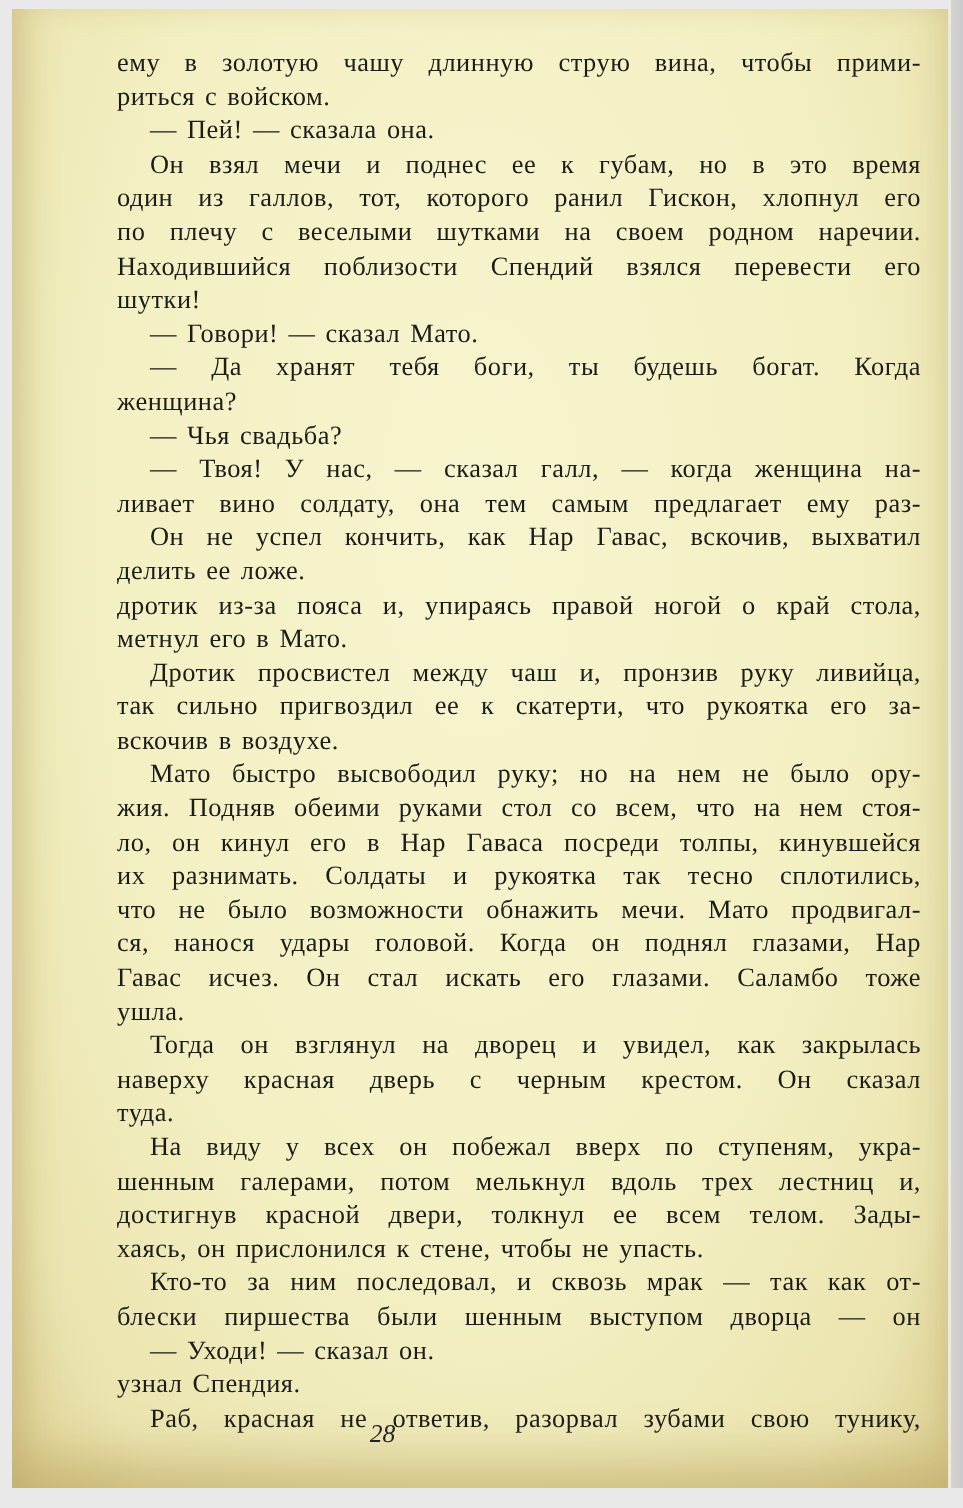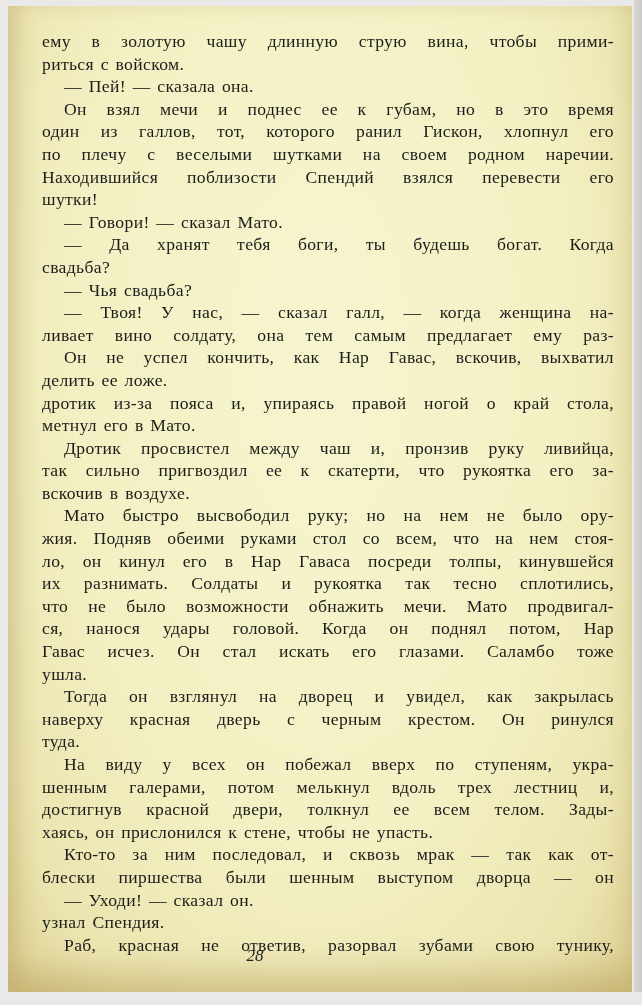--- a/index.html
+++ b/index.html
@@ -19,21 +19,21 @@
   }
   .text {
     position: absolute; left: 42px; top: 30px; width: 572px;
     color: #1c1c1a;
     font-family: "Liberation Serif", serif;
     font-size: 17.6px;
     line-height: 22.6px;
     letter-spacing: 0.35px;
     word-spacing: 2px;
   }
-  .line { display: block; white-space: nowrap; text-align: justify; text-align-last: justify; height: 22.6px; }
+  .line { display: block; white-space: nowrap; text-align: justify; text-align-last: justify; height: 22.6px; margin-left: 36px; }
   .line.last { text-align-last: left; }
   .line.indent { padding-left: 22px; }
   .page-number {
     position: absolute; left: 0; width: 510px; top: 946px; text-align: center;
     font-family: "Liberation Serif", serif; font-style: italic; font-size: 17px; color: #222;
   }
 </style>
 </head>
 <body>
 
@@ -44,41 +44,41 @@
     <span class="line">ему в золотую чашу длинную струю вина, чтобы прими-</span>
     <span class="line last">риться с войском.</span>
     <span class="line indent last">— Пей! — сказала она.</span>
     <span class="line indent">Он взял мечи и поднес ее к губам, но в это время</span>
     <span class="line">один из галлов, тот, которого ранил Гискон, хлопнул его</span>
     <span class="line">по плечу с веселыми шутками на своем родном наречии.</span>
     <span class="line">Находившийся поблизости Спендий взялся перевести его</span>
     <span class="line last">шутки!</span>
     <span class="line indent last">— Говори! — сказал Мато.</span>
     <span class="line indent">— Да хранят тебя боги, ты будешь богат. Когда</span>
-    <span class="line last">свадьба?</span>
+    <span class="line last">женщина?</span>
     <span class="line indent last">— Чья свадьба?</span>
     <span class="line indent">— Твоя! У нас, — сказал галл, — когда женщина на-</span>
     <span class="line">ливает вино солдату, она тем самым предлагает ему раз-</span>
     <span class="line indent">Он не успел кончить, как Нар Гавас, вскочив, выхватил</span>
     <span class="line last">делить ее ложе.</span>
     <span class="line">дротик из-за пояса и, упираясь правой ногой о край стола,</span>
     <span class="line last">метнул его в Мато.</span>
     <span class="line indent">Дротик просвистел между чаш и, пронзив руку ливийца,</span>
     <span class="line">так сильно пригвоздил ее к скатерти, что рукоятка его за-</span>
     <span class="line last">вскочив в воздухе.</span>
     <span class="line indent">Мато быстро высвободил руку; но на нем не было ору-</span>
     <span class="line">жия. Подняв обеими руками стол со всем, что на нем стоя-</span>
     <span class="line">ло, он кинул его в Нар Гаваса посреди толпы, кинувшейся</span>
     <span class="line">их разнимать. Солдаты и рукоятка так тесно сплотились,</span>
     <span class="line">что не было возможности обнажить мечи. Мато продвигал-</span>
-    <span class="line">ся, нанося удары головой. Когда он поднял потом, Нар</span>
+    <span class="line">ся, нанося удары головой. Когда он поднял глазами, Нар</span>
     <span class="line">Гавас исчез. Он стал искать его глазами. Саламбо тоже</span>
     <span class="line last">ушла.</span>
     <span class="line indent">Тогда он взглянул на дворец и увидел, как закрылась</span>
-    <span class="line">наверху красная дверь с черным крестом. Он ринулся</span>
+    <span class="line">наверху красная дверь с черным крестом. Он сказал</span>
     <span class="line last">туда.</span>
     <span class="line indent">На виду у всех он побежал вверх по ступеням, укра-</span>
     <span class="line">шенным галерами, потом мелькнул вдоль трех лестниц и,</span>
     <span class="line">достигнув красной двери, толкнул ее всем телом. Зады-</span>
     <span class="line last">хаясь, он прислонился к стене, чтобы не упасть.</span>
     <span class="line indent">Кто-то за ним последовал, и сквозь мрак — так как от-</span>
     <span class="line">блески пиршества были шенным выступом дворца — он</span>
     <span class="line indent last">— Уходи! — сказал он.</span>
     <span class="line last">узнал Спендия.</span>
     <span class="line indent">Раб, красная не ответив, разорвал зубами свою тунику,</span>

